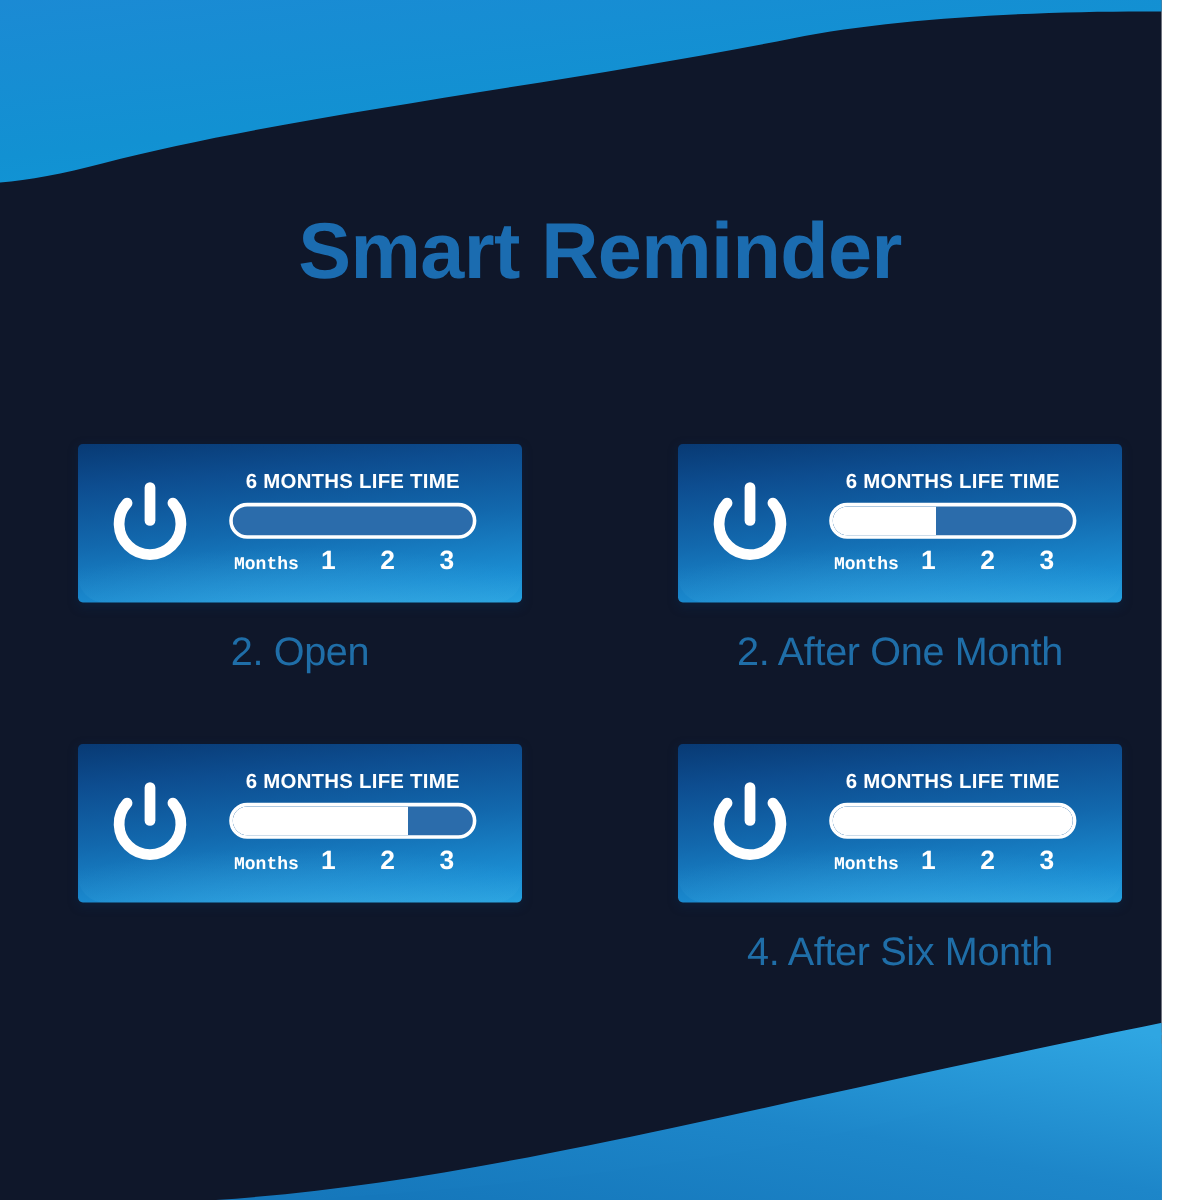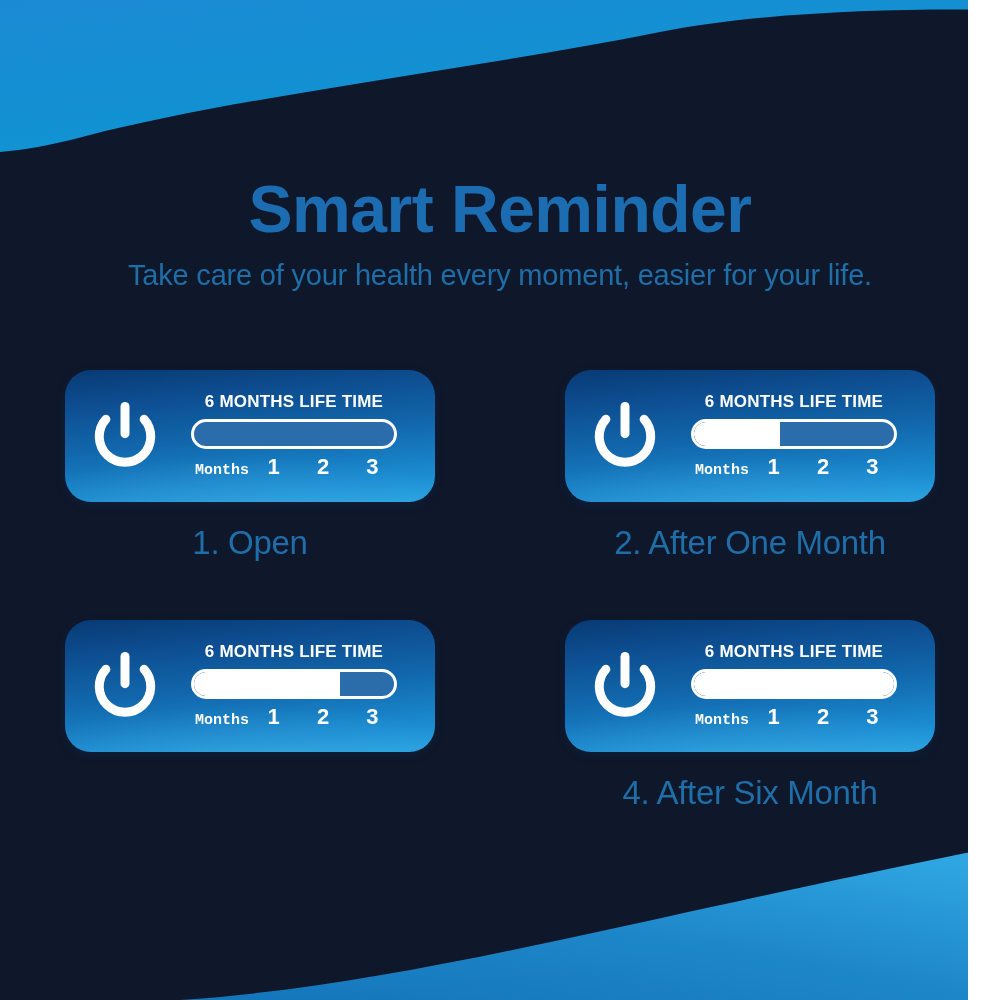--- a/index.html
+++ b/index.html
@@ -71,21 +71,21 @@
     position: relative;
     display: flex;
     flex-direction: column;
     align-items: center;
   }
 
   .device {
     position: relative;
     width: 370px;
     height: 132px;
-    border-radius: 26px;
+    border-radius: 4px;
     background: linear-gradient(175deg, #083a74 0%, #0d4d90 22%, #1268ad 52%, #1b8ed3 85%, #27a2e0 100%);
     box-shadow: 0 3px 9px rgba(10, 50, 95, 0.30);
     display: flex;
     align-items: center;
     overflow: hidden;
   }
   
   .device::after {
     content: "";
     position: absolute;
@@ -201,21 +201,20 @@
 
     <path d="M1000,846 C940,876 878,912 830,948 C772,991 700,1000 610,1000
              C470,1000 340,1000 180,1000
              C300,992 420,970 560,940 C700,910 830,880 1000,846 Z" fill="url(#gradBottomFront)"></path>
 
     <path d="M1000,848 C880,895 780,930 660,952 C520,978 400,990 250,1000 L1000,1000 Z" fill="url(#gradBottomFront)"></path>
   </svg>
 
   <div class="header">
     <h1 class="title">Smart Reminder</h1>
-    <p class="subtitle">Take care of your health every moment, easier for your life.</p>
   </div>
 
   <div class="grid">
 
     <div class="cell">
       <div class="device">
         <div class="power-wrap">
           <svg class="power-icon" width="78" height="78" viewBox="0 0 100 100" aria-hidden="true">
             <path d="M25.5,28.5 A33,33 0 1 0 74.5,28.5" fill="none" stroke="#ffffff" stroke-width="11.5" stroke-linecap="round"></path>
             <line x1="50" y1="12" x2="50" y2="47" stroke="#ffffff" stroke-width="11.5" stroke-linecap="round"></line>
@@ -227,21 +226,21 @@
             <div class="bar-fill" style="width: 0%;"></div>
           </div>
           <div class="ticks">
             <span class="tick-months">Months</span>
             <span class="tick-num">1</span>
             <span class="tick-num">2</span>
             <span class="tick-num">3</span>
           </div>
         </div>
       </div>
-      <div class="caption">1. Open</div>
+      <div class="caption">2. Open</div>
     </div>
 
     <div class="cell">
       <div class="device">
         <div class="power-wrap">
           <svg class="power-icon" width="78" height="78" viewBox="0 0 100 100" aria-hidden="true">
             <path d="M25.5,28.5 A33,33 0 1 0 74.5,28.5" fill="none" stroke="#ffffff" stroke-width="11.5" stroke-linecap="round"></path>
             <line x1="50" y1="12" x2="50" y2="47" stroke="#ffffff" stroke-width="11.5" stroke-linecap="round"></line>
           </svg>
         </div>

